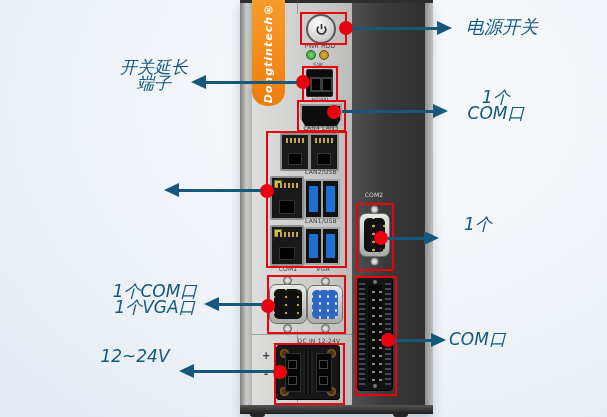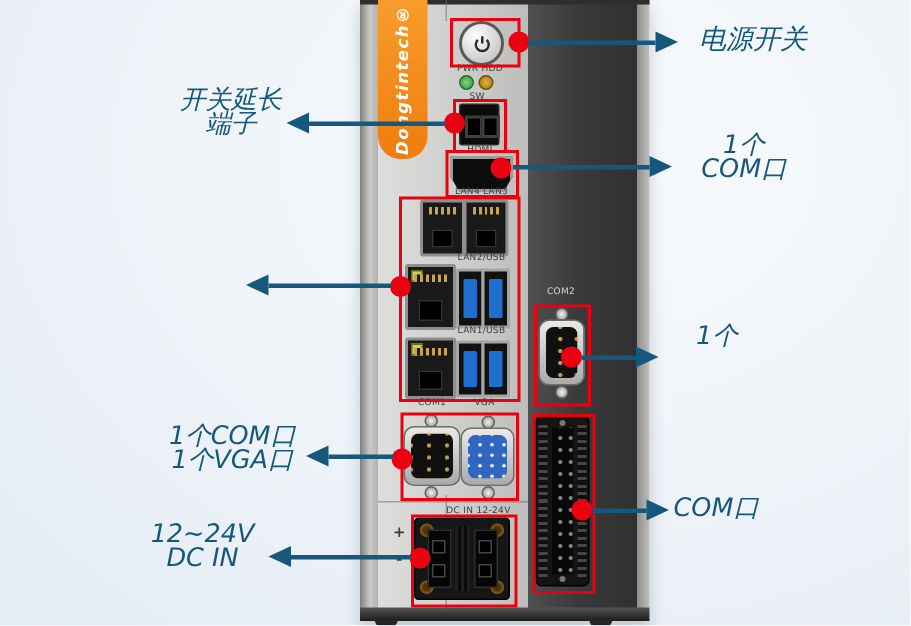--- a/index.html
+++ b/index.html
@@ -267,16 +267,15 @@
   <div class="ann-label" style="left:449px;top:331px;">
     <div>COM口</div>
   </div>
 
   <div class="red-box" style="left:274px;top:343px;width:67px;height:58px;"></div>
   <div class="red-dot" style="left:273px;top:365px;"></div>
   <div class="ann-line" style="left:194px;top:370px;width:80px;"></div>
   <div class="arrow-l" style="left:179px;top:364px;"></div>
   <div class="ann-label" style="left:88px;top:348px;width:94px;">
     <div>12~24V</div>
-    <div>DC IN</div>
   </div>
 
 </div>
 
 </body></html>

